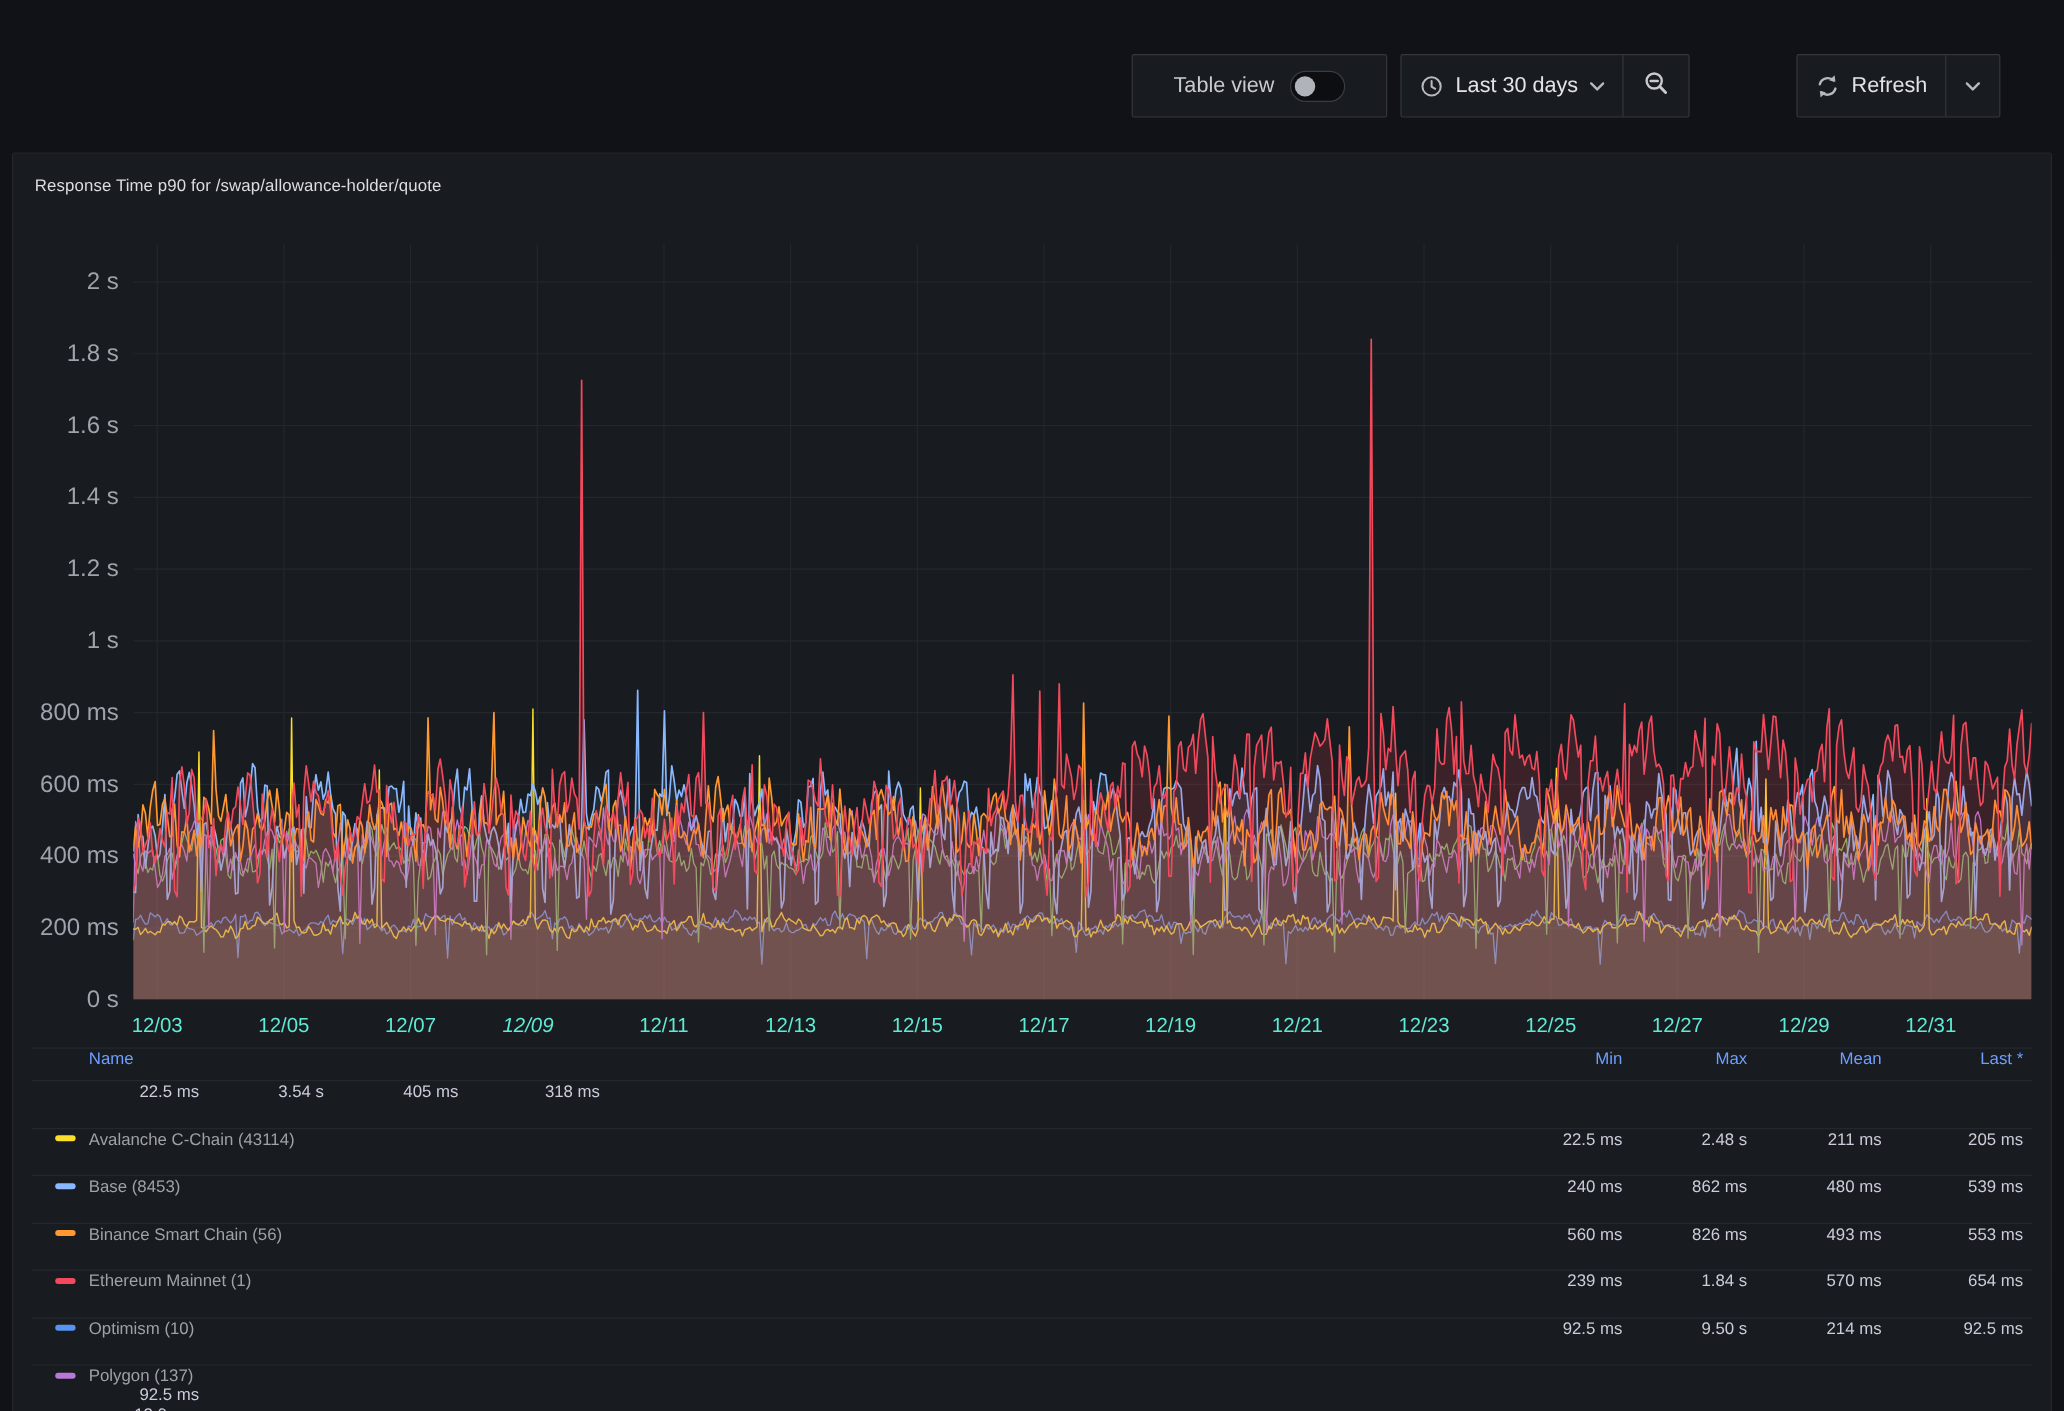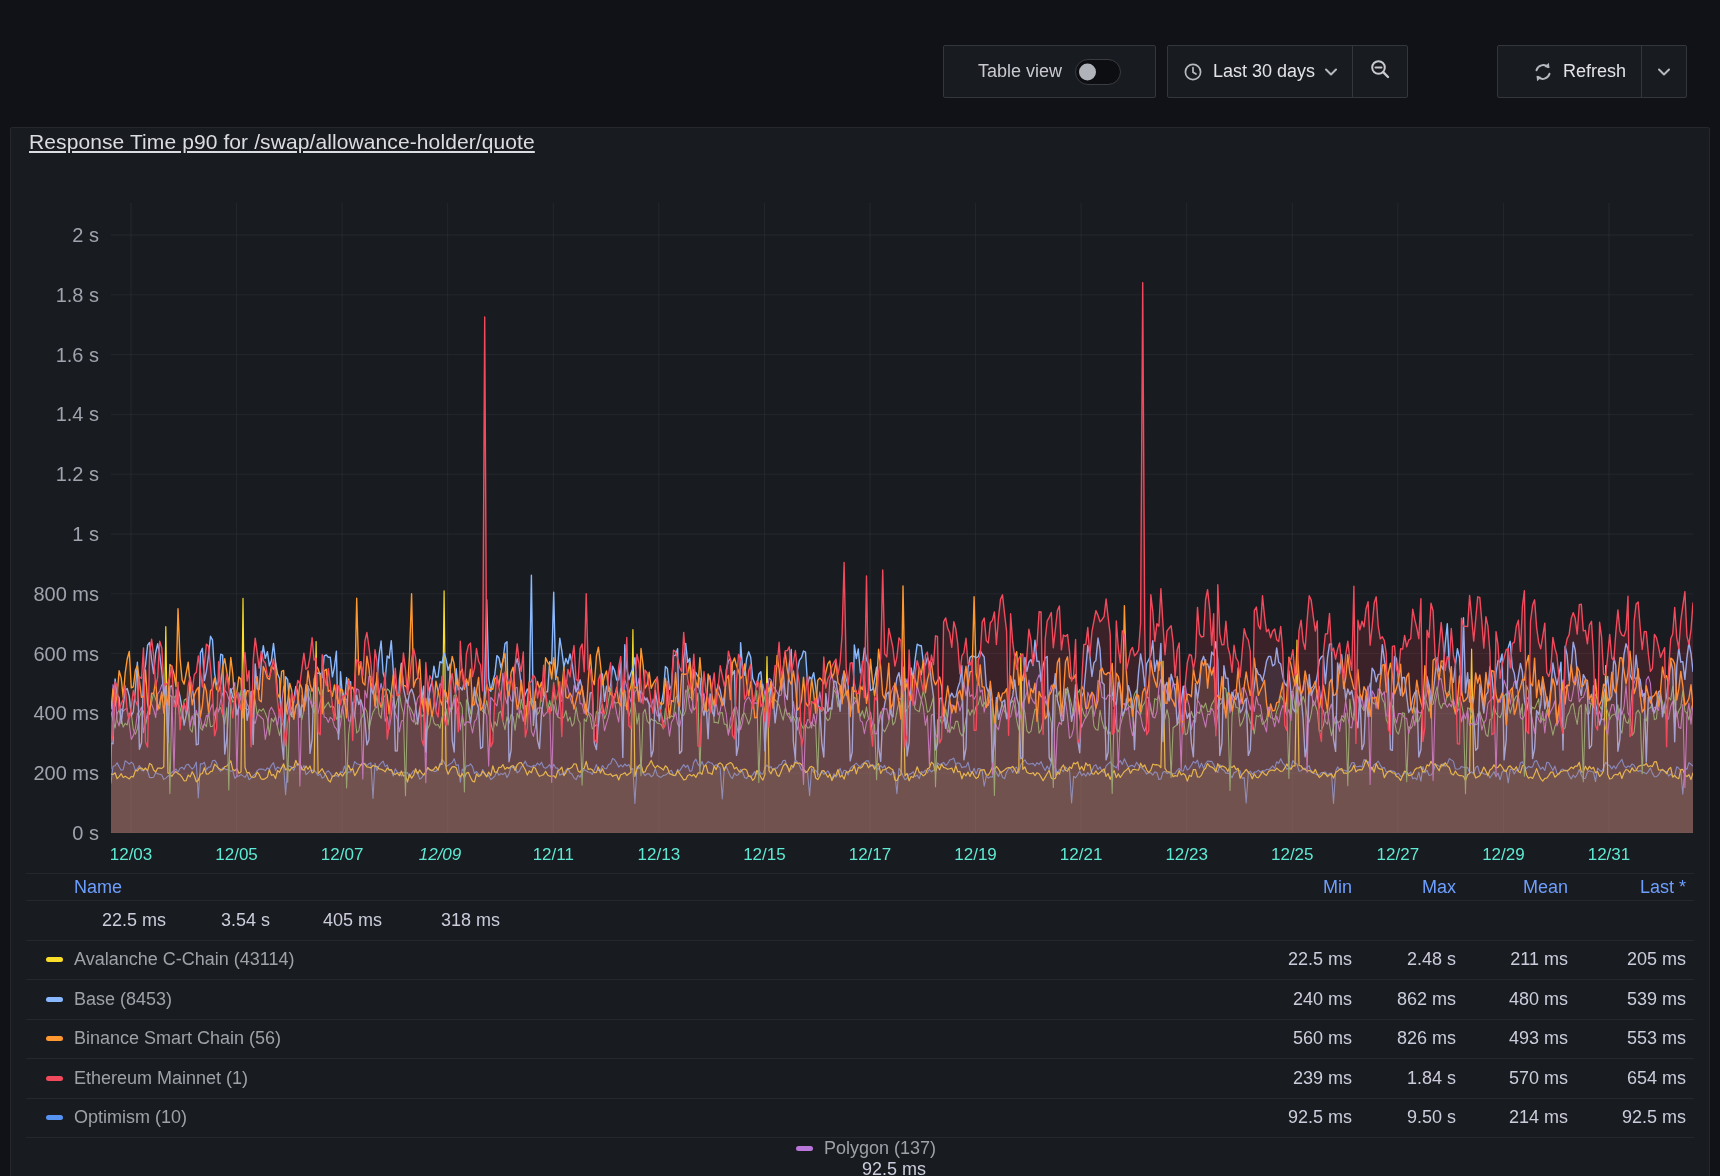--- a/index.html
+++ b/index.html
@@ -13,36 +13,36 @@
   .toggle{width:44px;height:24px;border-radius:13px;background:#0d0e12;border:1px solid #3a3c44;
           position:relative;cursor:pointer;flex:none;}
   .knob{position:absolute;left:3px;top:50%;transform:translateY(-50%);width:17px;height:17px;
         border-radius:50%;background:#b1b3ba;}
   .grp{padding:0;}
   .grp button{background:none;border:none;color:#e2e3e9;display:flex;align-items:center;gap:10px;
           height:100%;font-family:inherit;font-size:18px;font-weight:500;cursor:pointer;padding:0 15px;}
   .grp .divider{width:1px;height:100%;background:#34363e;}
   .grp .icon-only{padding:0 16px;color:#c9cad1;}
   .time-grp{left:1167px;}
-  .refresh-grp{left:1497px;padding-left:20px;}
+  .refresh-grp{left:1497px;}
   .chev{color:#b7b9c0;display:flex;align-items:center;}
 
   
   .panel{position:absolute;left:10px;top:95px;width:1700px;height:1073px;background:#181b1f;
          border:1px solid #25272d;border-radius:2px;box-sizing:border-box;}
-  .panel-title{position:absolute;left:18px;top:2px;margin:0;font-size:21px;font-weight:500;
-         color:#dcdce3;cursor:pointer;letter-spacing:.1px;text-decoration:underline;}
+  .panel-title{position:absolute;left:18px;top:18px;margin:0;font-size:14px;font-weight:500;
+         color:#dcdce3;cursor:pointer;letter-spacing:.1px;}
   .plot{position:absolute;left:100px;top:75px;}
   .y-tick{position:absolute;left:0;width:88px;text-align:right;font-size:20px;color:#a0a3ad;line-height:22px;}
   .x-tick{position:absolute;top:717px;width:84px;text-align:center;font-size:17px;color:#5eead4;}
 
   
   .legend{position:absolute;left:15px;right:15px;top:745px;}
-  .lg-row{display:flex;align-items:center;height:39.5px;border-top:1px solid rgba(204,204,220,0.07);
-          padding:0 8px 0 20px;font-size:18px;box-sizing:border-box;}
+  .lg-row{display:flex;align-items:flex-start;height:39.5px;border-top:1px solid rgba(204,204,220,0.07);
+          padding:0 8px 0 20px;font-size:14px;box-sizing:border-box;}
   .lg-row:last-child{border-bottom:1px solid rgba(204,204,220,0.07);flex-direction:column;}
   .lg-head{height:27px;font-weight:500;}
   .lg-head .lg-col,.lg-name-h{color:#6e9fff;cursor:pointer;}
   .lg-name-h{flex:1;padding-left:28px;text-align:left;font-weight:500;}
   .lg-name{flex:1;display:flex;align-items:center;gap:11px;color:#9fa1a9;cursor:pointer;}
   .sw{width:17px;height:5px;border-radius:2.5px;flex:none;}
   .lg-col{text-align:right;color:#ccccdc;}
   .c0{width:120px}.c1{width:104px}.c2{width:112px}.c3{width:118px}
 
   .scrollbar-thumb{position:absolute;left:673px;top:1059px;width:327px;height:7px;border-radius:4px;

